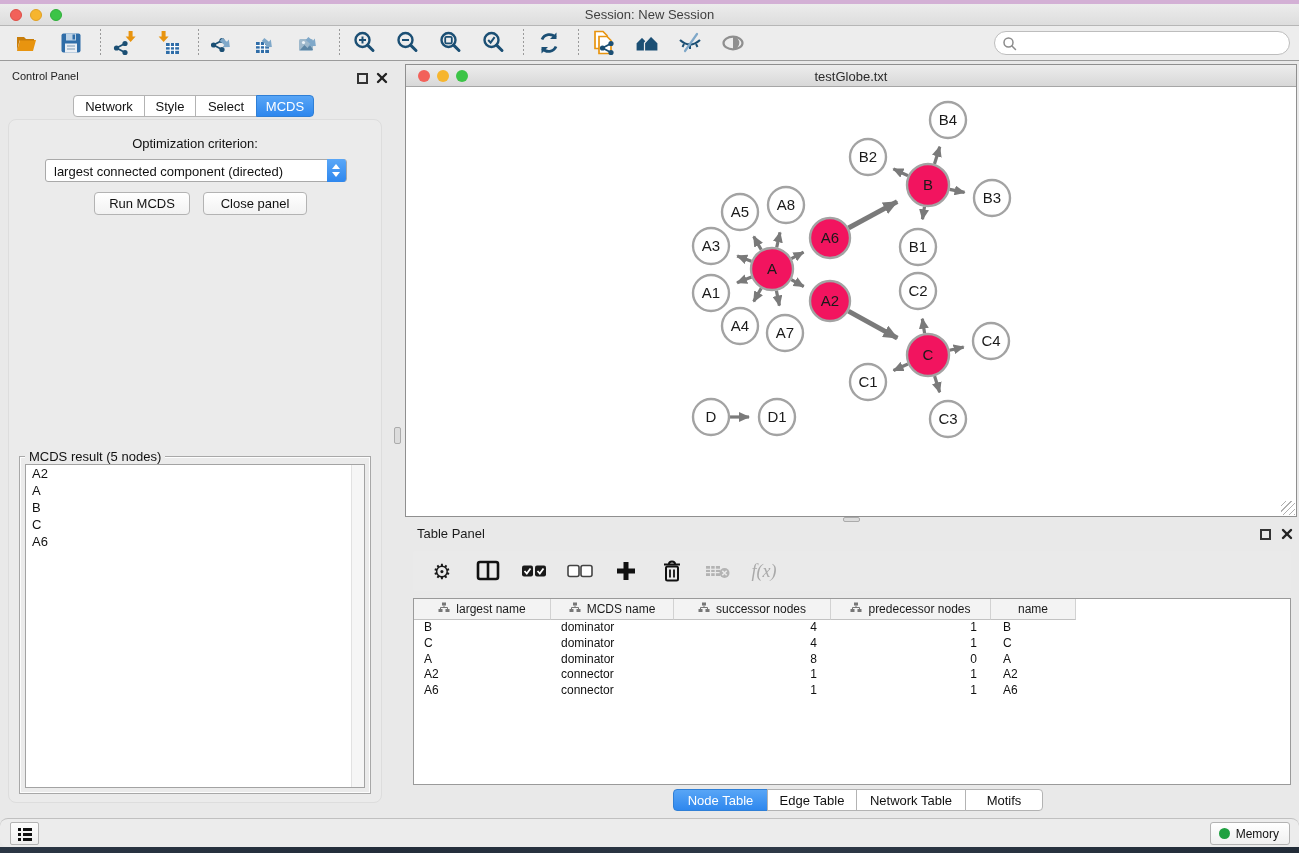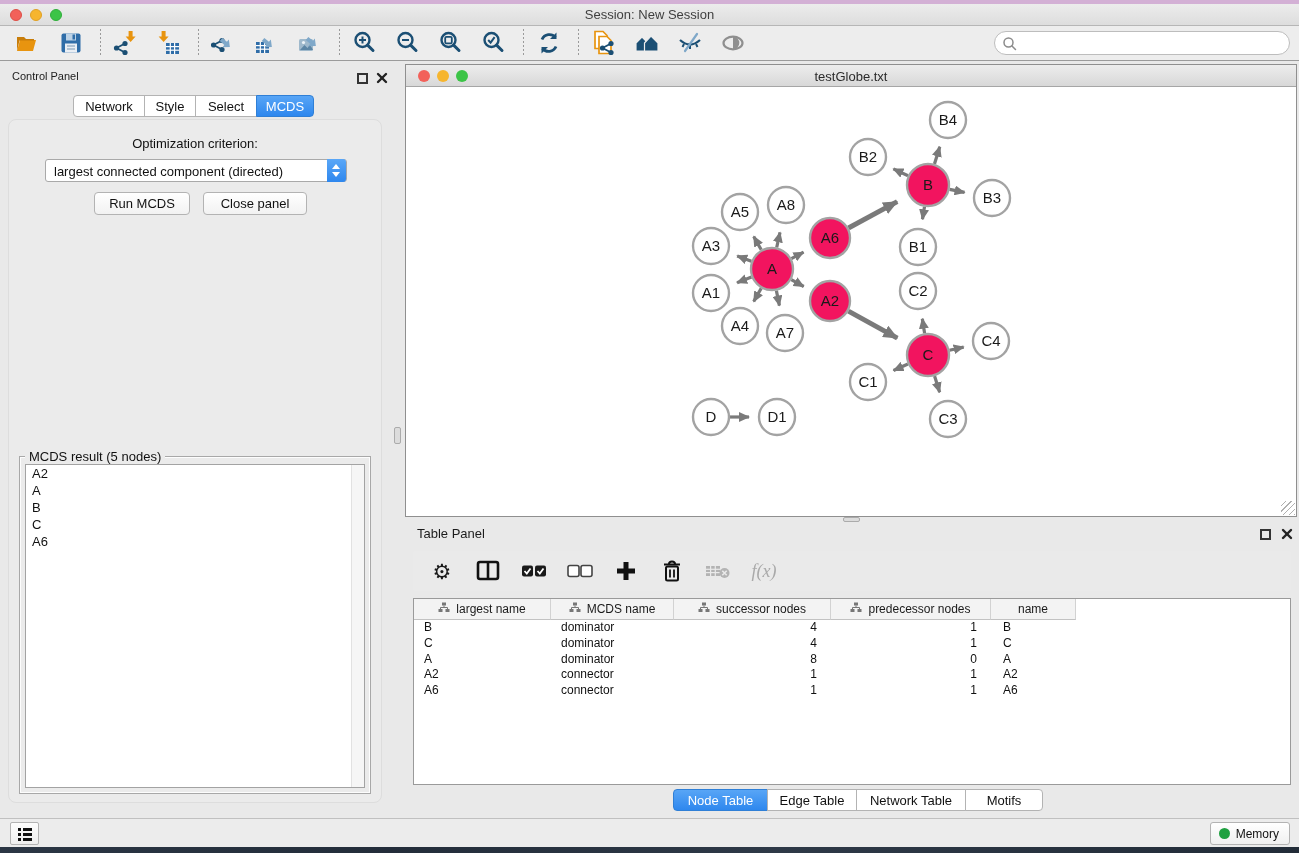--- a/index.html
+++ b/index.html
@@ -102,21 +102,21 @@
   .nt-hcell { background:#f3f3f3; border-right:1px solid #d2d2d2; border-bottom:1px solid #c2c2c2;
     display:flex; align-items:center; justify-content:center; gap:6px; font-size:12px; color:#1a1a1a; cursor:pointer; }
   #nt-rows { position:absolute; left:0; top:21px; right:0; }
   .nt-row { display:flex; height:15.8px; cursor:default; }
   .nt-cell { font-size:12px; color:#111; line-height:15.8px; white-space:nowrap; overflow:hidden; }
   .al { padding-left:10px; text-align:left; }
   .ar { padding-right:14px; text-align:right; }
   #tp-tabs { left:268px; top:268px; }
 
   
-  #statusbar { position:absolute; left:0; top:818px; width:1299px; height:29px; background:#ececec; border-top:1px solid #c0c0c0; }
+  #statusbar { position:absolute; left:0; top:818px; width:1299px; height:29px; background:#ececec; border-top:1px solid #c0c0c0;border-radius:8px; }
   #list-btn { position:absolute; left:10px; top:3px; width:29px; height:23px; background:linear-gradient(#fdfdfd,#eeeeee);
     border:1px solid #b3b3b3; border-radius:2px; display:flex; align-items:center; justify-content:center; cursor:pointer; }
   #memory-btn { position:absolute; right:9px; top:3px; height:23px; padding:0 10px 0 8px; background:linear-gradient(#ffffff,#f0f0f0);
     border:1px solid #b3b3b3; border-radius:3px; display:flex; align-items:center; gap:6px; font-size:12px; color:#111; cursor:pointer; }
   #memory-dot { width:11px; height:11px; border-radius:50%; background:#1fa040; }
   #wallpaper-bottom { position:absolute; left:0; top:847px; width:1299px; height:6px;
     background:linear-gradient(90deg,#2b3644,#232d3a 30%,#2e3947 60%,#222c38); }
 </style>
 </head>
 <body>

